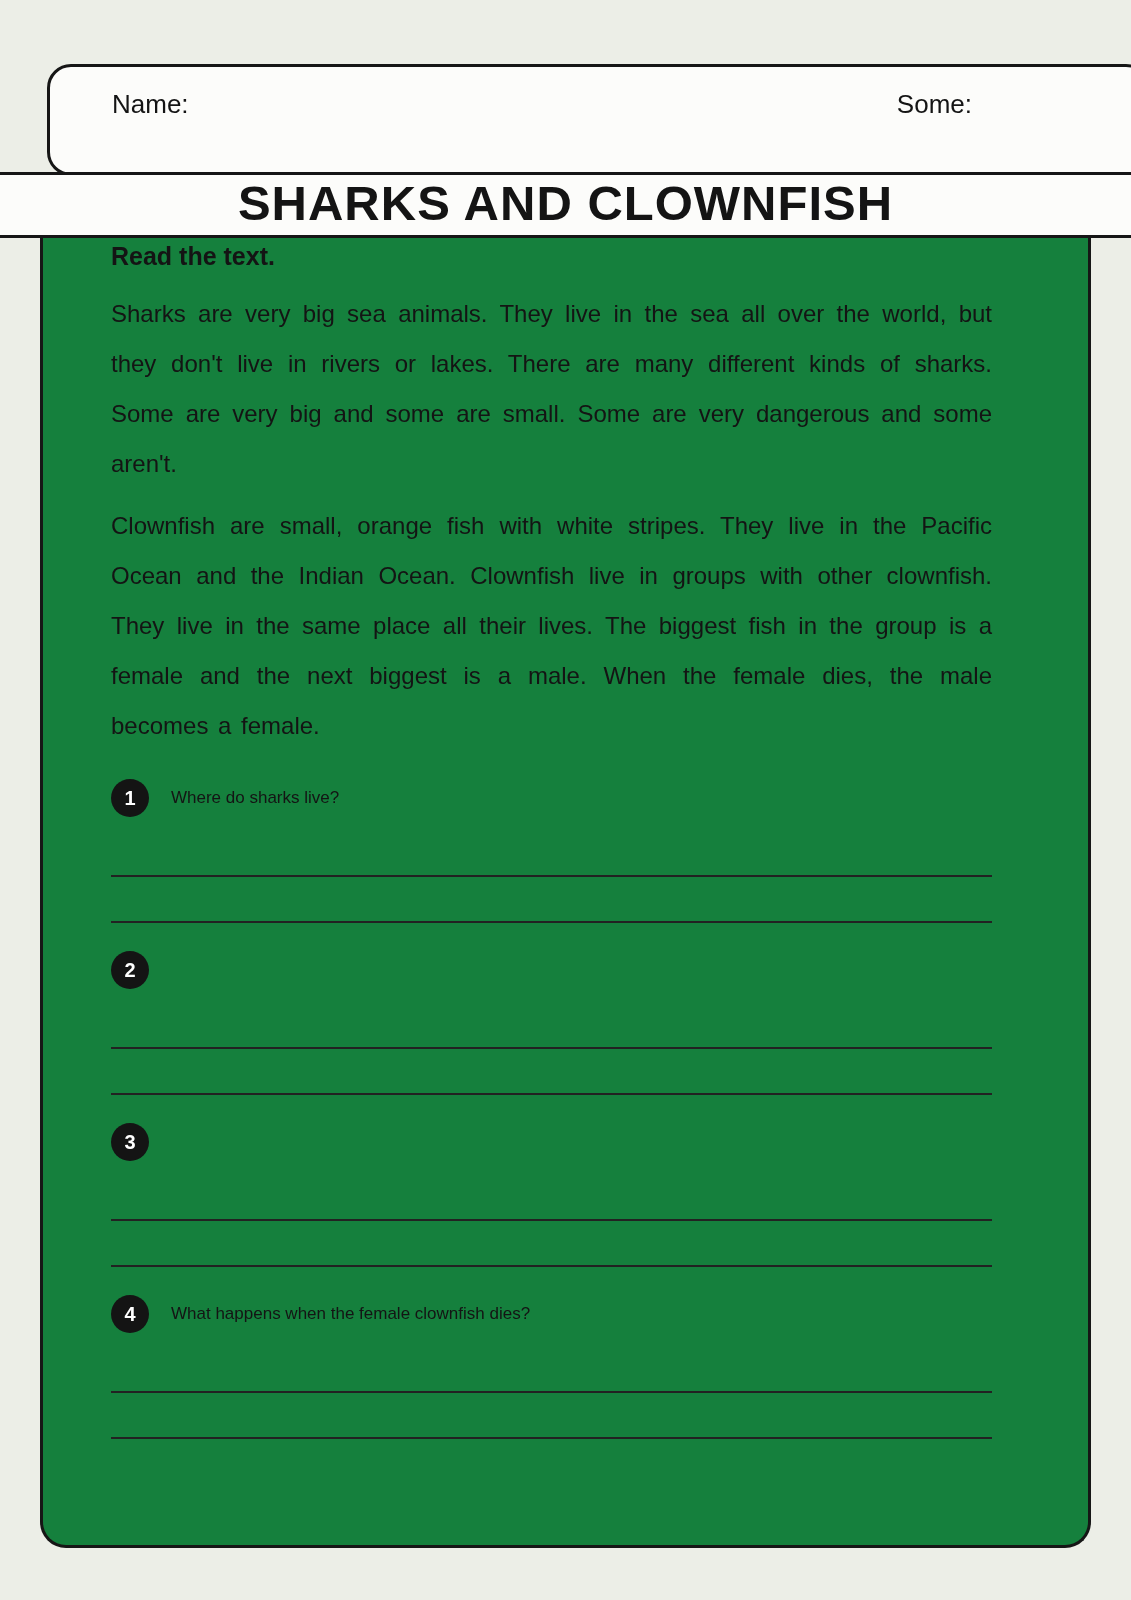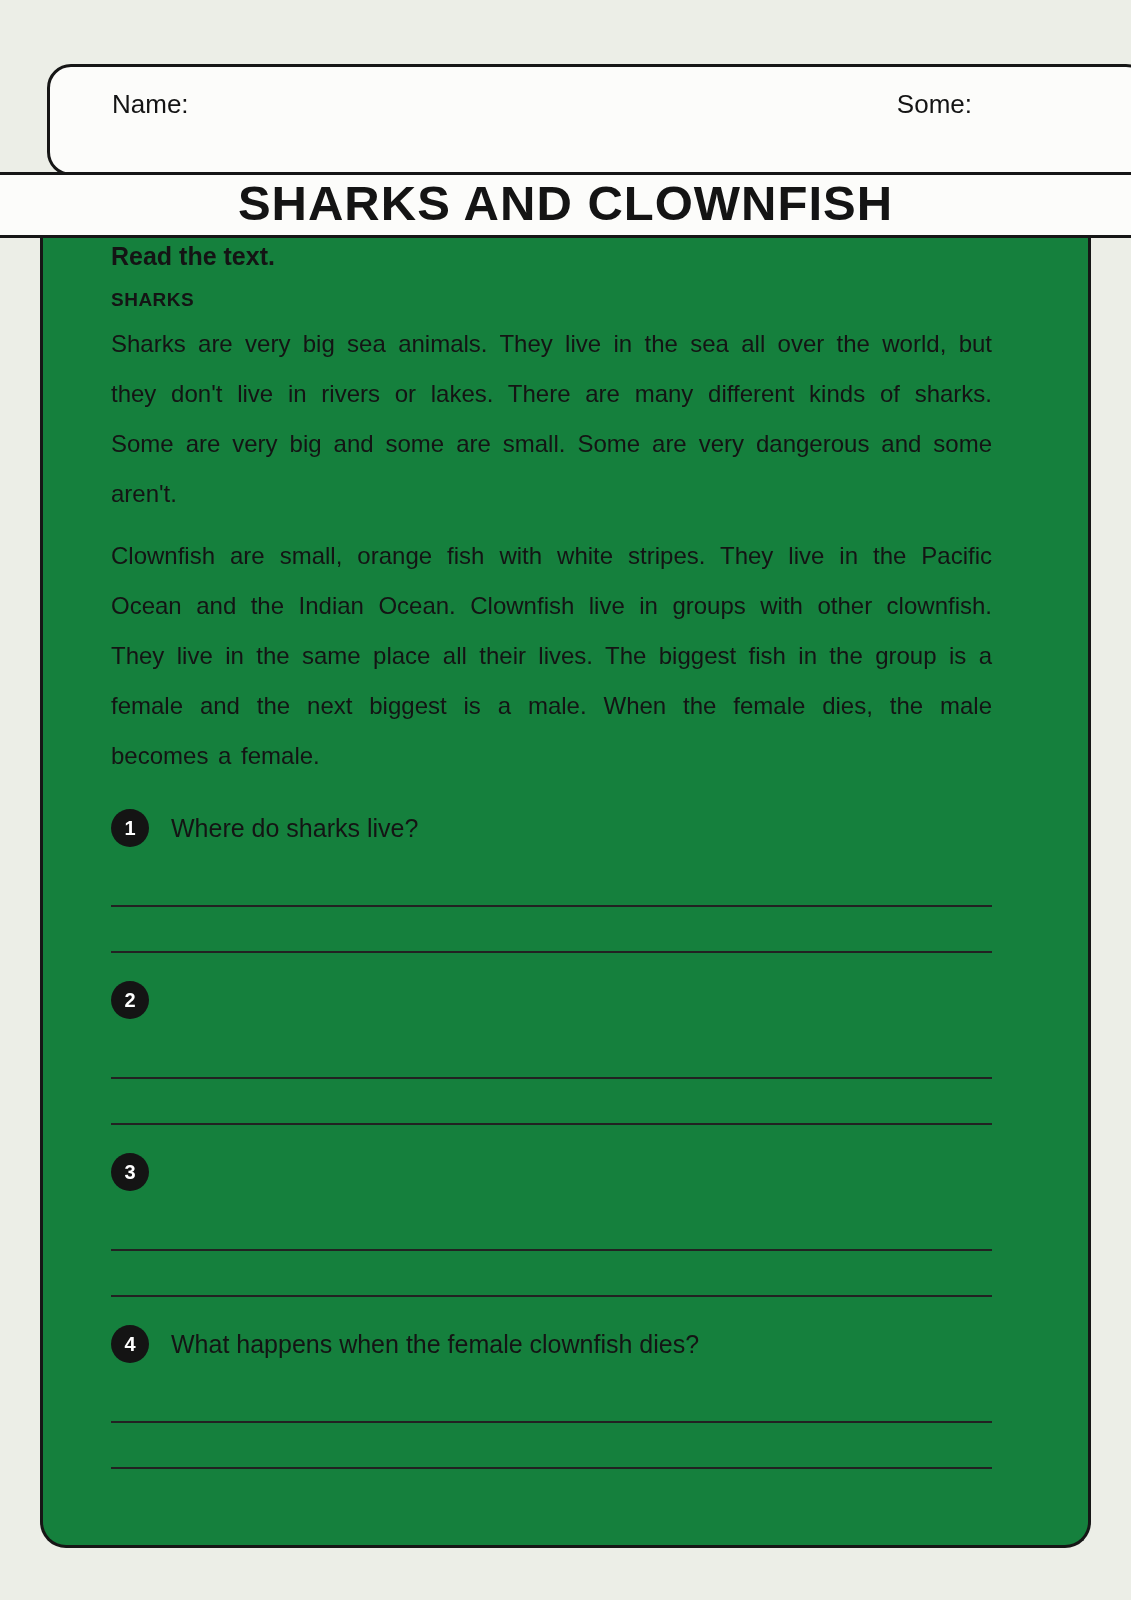--- a/index.html
+++ b/index.html
@@ -110,21 +110,21 @@
     height: 38px;
     border-radius: 50%;
     background: #141414;
     color: #ffffff;
     display: flex;
     align-items: center;
     justify-content: center;
     font-size: 20px;
     font-weight: bold;
   }
-  .qtext { font-size: 25px; }
+  .qtext { font-size: 17px; }
 
   .answer-line {
     height: 44px;
     border-bottom: 2px solid #222222;
   }
 </style>
 </head>
 <body>
 
 <div class="name-date-box">
@@ -133,21 +133,20 @@
 </div>
 
 <div class="title-band">
   <h1>SHARKS AND CLOWNFISH</h1>
 </div>
 
 <div class="main-box">
 
   <p class="instruction">Read the text.</p>
 
-  <h2 class="section-heading">SHARKS</h2>
   <p class="body-text">Sharks are very big sea animals. They live in the sea all over the world, but they don't live in rivers or lakes. There are many different kinds of sharks. Some are very big and some are small. Some are very dangerous and some aren't.</p>
 
   <p class="body-text">Clownfish are small, orange fish with white stripes. They live in the Pacific Ocean and the Indian Ocean. Clownfish live in groups with other clownfish. They live in the same place all their lives. The biggest fish in the group is a female and the next biggest is a male. When the female dies, the male becomes a female.</p>
 
 
   <div class="question">
     <span class="qnum">1</span>
     <span class="qtext">Where do sharks live?</span>
   </div>
   <div class="answer-line"></div>

